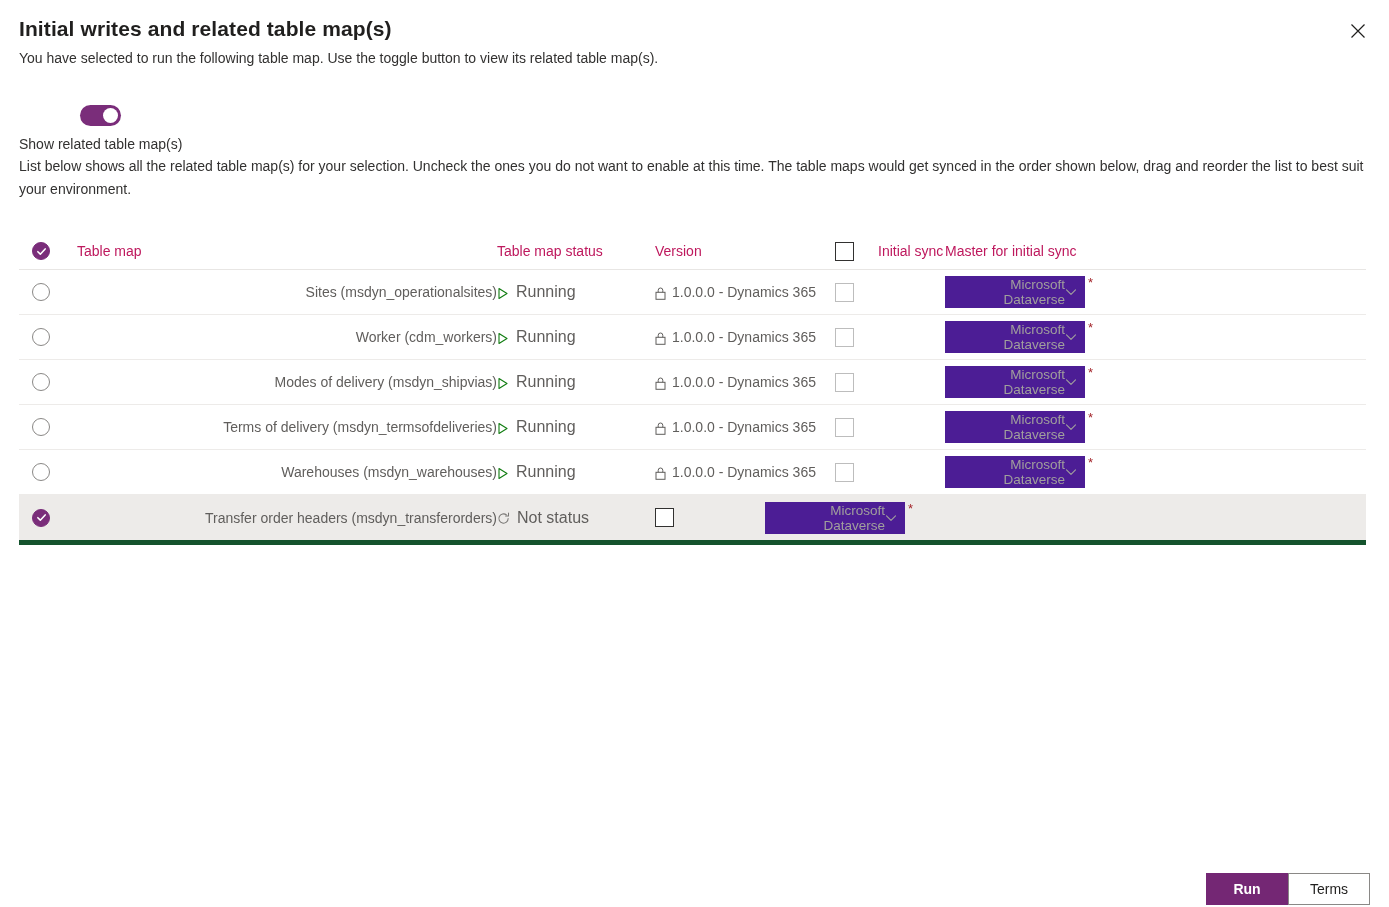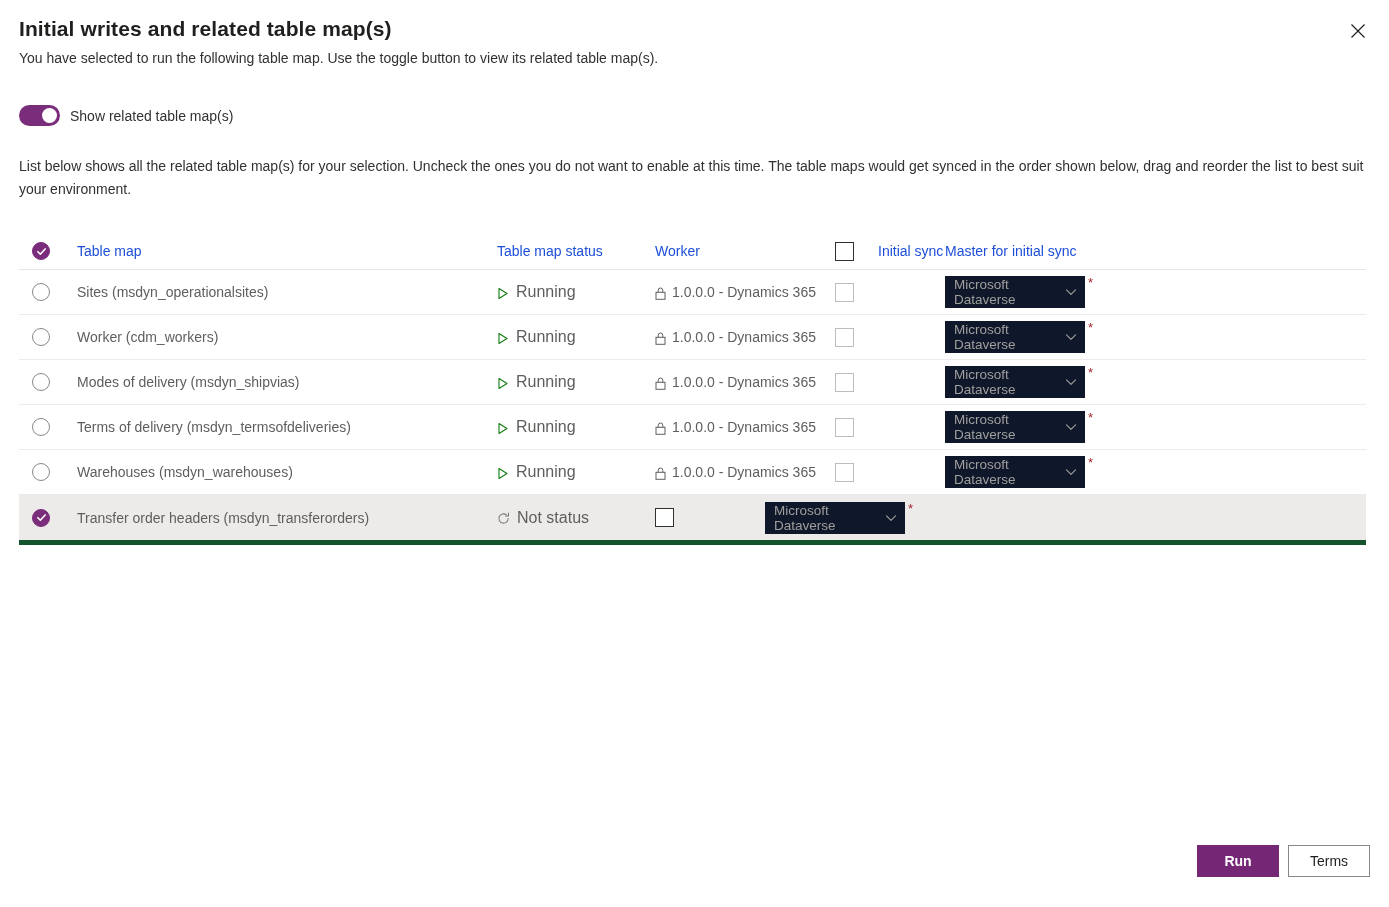--- a/index.html
+++ b/index.html
@@ -43,20 +43,21 @@
     border: none;
   }
   .close-btn svg { display: block; }
 
   
   .toggle-row {
     position: absolute;
     left: 19px; top: 105px;
     display: flex; align-items: center;
     gap: 10px;
+    flex-direction: column;
   }
   .toggle {
     width: 41px; height: 21px;
     border-radius: 11px;
     background: #7A2D7A;
     position: relative;
     cursor: pointer;
     flex: none;
   }
   .toggle .knob {
@@ -92,36 +93,37 @@
     align-items: center;
     height: 37px;
     border-bottom: 1px solid #e8e6e4;
   }
   .row {
     display: flex;
     align-items: center;
     min-height: 45px;
     border-bottom: 1px solid #edebe9;
     background: #ffffff;
+    text-align: right;
   }
   .row.selected {
     background: #edebe9;
     border-bottom: 5px solid #14532d;
   }
   .row.tall { min-height: 50px; }
 
   .c-sel   { width: 58px; flex: none; display:flex; align-items:center; padding-left: 13px; }
   .c-name  { width: 420px; flex: none; font-size: 14px; color: #605e5c; }
   .c-status{ width: 158px; flex: none; font-size: 16px; color: #605e5c; display:flex; align-items:center; gap:7px; }
   .c-ver   { width: 180px; flex: none; font-size: 14px; color: #605e5c; display:flex; align-items:flex-start; gap:6px; line-height:19px; }
   .c-sync  { width: 110px; flex: none; display:flex; align-items:center; padding-left: 0px; }
   .c-master{ width: 320px; flex: none; display:flex; align-items:flex-start; }
 
   
-  .th { font-size: 14px; color: #1d4ed8; }
+  .th { font-size: 14px; color: #be185d; }
 
   
   .circ {
     width: 18px; height: 18px;
     border-radius: 50%;
     border: 1px solid #8a8886;
     background: #ffffff;
     cursor: pointer;
     flex: none;
   }
@@ -141,43 +143,42 @@
     flex: none;
   }
   .cbox.enabled { border: 1px solid #323130; cursor: pointer; }
 
   
   .ico-run { width: 12px; height: 13px; flex:none; }
   .ico-notrun { width: 13px; height: 13px; flex:none; }
   .ico-lock { width: 11px; height: 13px; flex:none; margin-top: 3px; }
   .dropdown {
     width: 140px; height: 32px;
-    background: #0f172a;
+    background: #4c1d95;
     border: none;
     display: flex; align-items: center; justify-content: space-between;
     padding: 0 8px 0 9px;
     font-size: 13.5px;
     color: #a19f9d;
     cursor: pointer;
   }
   .dropdown .chev { width: 12px; height: 12px; flex: none; }
   .req-star {
     color: #a4262c;
     font-size: 13px;
     line-height: 10px;
     margin-left: 3px;
     margin-top: 2px;
   }
 
   
   .footer {
     position: absolute;
-    right: 19px; bottom: 30px;
+    right: 19px; bottom: 2px;
     display: flex;
-    gap: 9px;
   }
   .btn {
     height: 32px;
     min-width: 82px;
     font-size: 14px;
     font-weight: 600;
     cursor: pointer;
     padding: 0 16px;
   }
   .btn-primary {
@@ -222,21 +223,21 @@
     <div class="thead">
       <div class="c-sel">
         <div class="circ checked">
           <svg width="11" height="11" viewBox="0 0 12 12" aria-hidden="true">
             <path d="M2 6.2 L4.7 8.9 L10 3.2" stroke="#ffffff" stroke-width="1.7" fill="none" stroke-linecap="round" stroke-linejoin="round"></path>
           </svg>
         </div>
       </div>
       <div class="c-name th">Table map</div>
       <div class="c-status th">Table map status</div>
-      <div class="c-ver th">Worker</div>
+      <div class="c-ver th">Version</div>
       <div class="c-sync">
         <div class="cbox enabled"></div>
         <span class="th" style="margin-left:24px;white-space:nowrap;">Initial sync</span>
       </div>
       <div class="c-master th" style="white-space:nowrap;">Master for initial sync</div>
     </div>
 
     <div id="tbody">
         <div class="row">
           <div class="c-sel">

